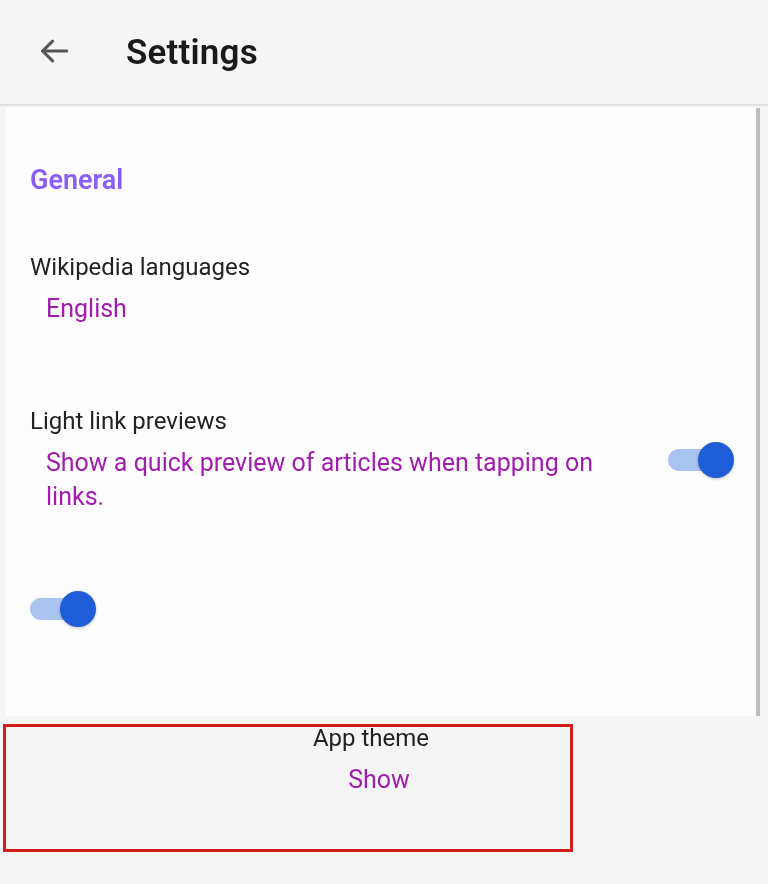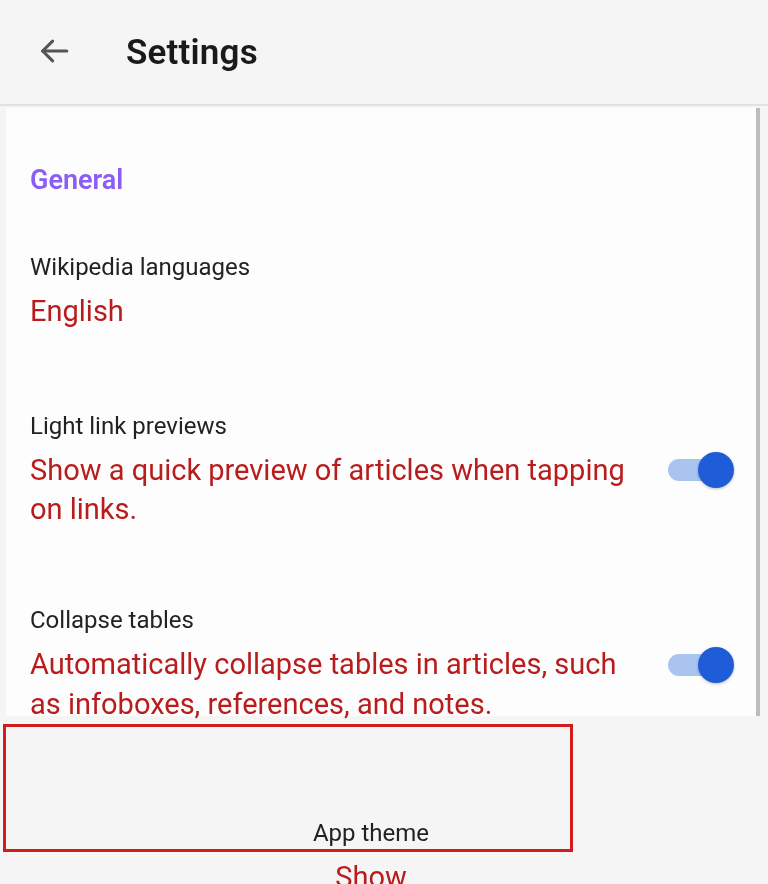--- a/index.html
+++ b/index.html
@@ -65,23 +65,24 @@
     }
     .item-text { flex: 1 1 auto; padding-right: 20px; }
     .item-title {
       font-size: 24px;
       color: #222;
       font-weight: 400;
       line-height: 1.25;
     }
     .item-sub {
       margin-top: 10px;
-      font-size: 29px;
-      color: #b91c1c;
+      font-size: 25px;
+      color: #a21caf;
       line-height: 1.35;
+      margin-left: 16px;
     }
 
     
     .toggle {
       position: relative;
       width: 64px; height: 40px;
       flex: 0 0 auto;
     }
     .toggle-track {
       position: absolute;
@@ -139,24 +140,20 @@
         <div class="item-title">Light link previews</div>
         <div class="item-sub">Show a quick preview of articles when tapping on links.</div>
       </div>
       <div class="toggle">
         <div class="toggle-track"></div>
         <div class="toggle-knob"></div>
       </div>
     </div>
 
     <div class="item" style="padding-top:40px;">
-      <div class="item-text">
-        <div class="item-title">Collapse tables</div>
-        <div class="item-sub">Automatically collapse tables in articles, such as infoboxes, references, and notes.</div>
-      </div>
       <div class="toggle">
         <div class="toggle-track"></div>
         <div class="toggle-knob"></div>
       </div>
     </div>
 
     <div class="item" style="padding-top:58px; padding-bottom:30px;text-align:center;">
       <div class="item-text">
         <div class="item-title">App theme</div>
         <div class="item-sub">Show</div>

